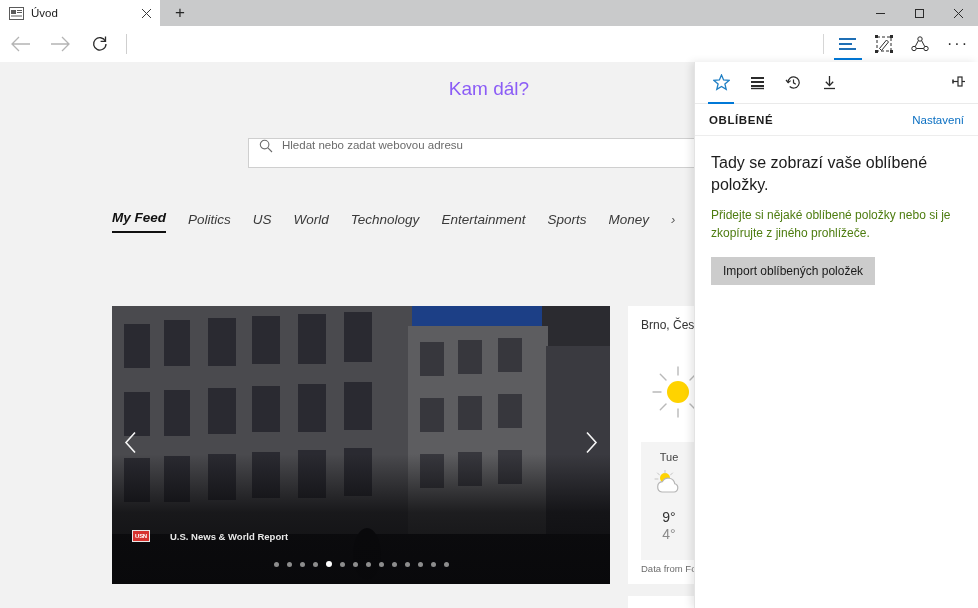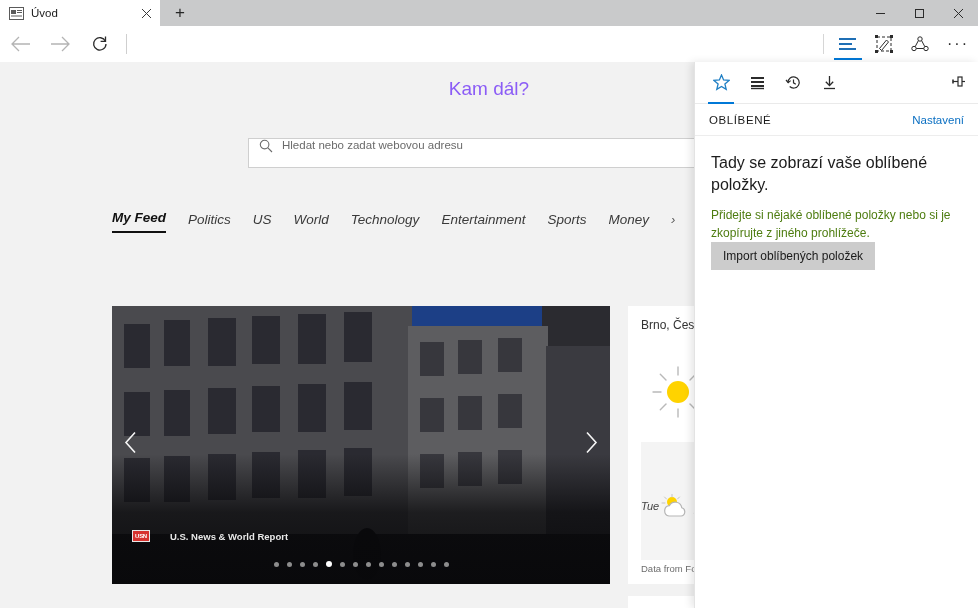--- a/index.html
+++ b/index.html
@@ -130,21 +130,21 @@
 
   
   .sidecard {
     position: absolute; background: #ffffff; overflow: hidden;
   }
   .weather-card { left: 628px; top: 244px; width: 150px; height: 278px; }
   .weather-city { margin: 12px 0 0 13px; font-size: 12px; color: #333; white-space: nowrap; }
   .weather-sun { position: absolute; left: 22px; top: 58px; }
   .forecast {
     position: absolute; left: 13px; top: 136px; width: 56px; height: 118px;
-    background: #f4f4f4; display: flex; flex-direction: row; align-items: center; padding-top: 9px; font-style: italic;
+    background: #f4f4f4; display: flex; flex-direction: column; align-items: center; padding-top: 9px;
   }
   .fc-day { font-size: 11px; color: #444; }
   .fc-icon { margin-top: 7px; }
   .fc-hi { margin-top: 9px; font-size: 14px; color: #333; }
   .fc-lo { margin-top: 1px; font-size: 14px; color: #8a8a8a; }
   .forecast-2 { left: 79px; }
   .weather-attr {
     position: absolute; left: 13px; bottom: 10px; font-size: 9.5px; color: #6d6d6d; white-space: nowrap;
   }
   .sports-card { left: 628px; top: 534px; width: 150px; height: 80px; }
@@ -165,27 +165,27 @@
   }
   .hub-tab.active::after {
     content: ""; position: absolute; left: 5px; right: 5px; bottom: 0;
     height: 2px; background: #0078d7;
   }
   .hub-pin { position: absolute; right: 12px; top: 12px; }
   .hub-header {
     height: 32px; display: flex; align-items: center; justify-content: space-between;
     padding: 0 14px; border-bottom: 1px solid #ededed;
   }
-  .hub-header-title { font-size: 11.5px; font-weight: normal; letter-spacing: .6px; color: #1b1b1b; }
+  .hub-header-title { font-size: 11.5px; font-weight: bold; letter-spacing: .6px; color: #1b1b1b; }
   .hub-settings { font-size: 11.5px; color: #0a6fc2; }
   .hub-body { padding: 16px 16px 0 16px; }
   .hub-empty-title { font-size: 16px; color: #1c1c1c; line-height: 1.35; font-weight: 400; }
   .hub-empty-desc { margin-top: 11px; font-size: 12px; color: #4d7c0f; line-height: 1.5; }
   .hub-import-btn {
-    display: inline-block; background: #cccccc; color: #1a1a1a;
+    margin-top: 15px; display: inline-block; background: #cccccc; color: #1a1a1a;
     font-size: 12px; padding: 7px 12px; border: none;
     font-family: "Liberation Sans", sans-serif;
   }
 </style>
 </head>
 <body>
 
 <div class="window">
 
   <div class="titlebar">

